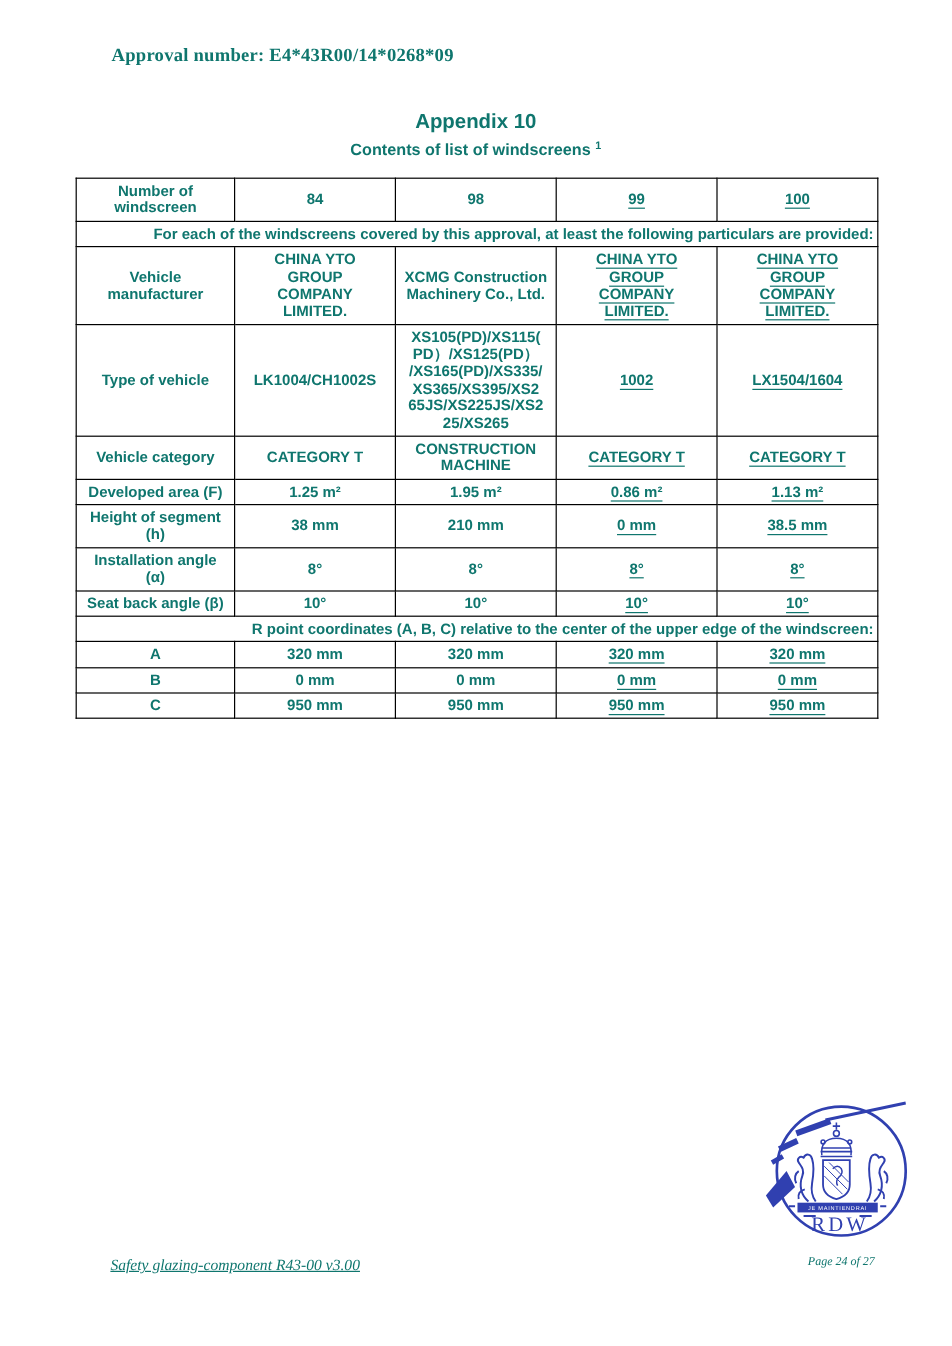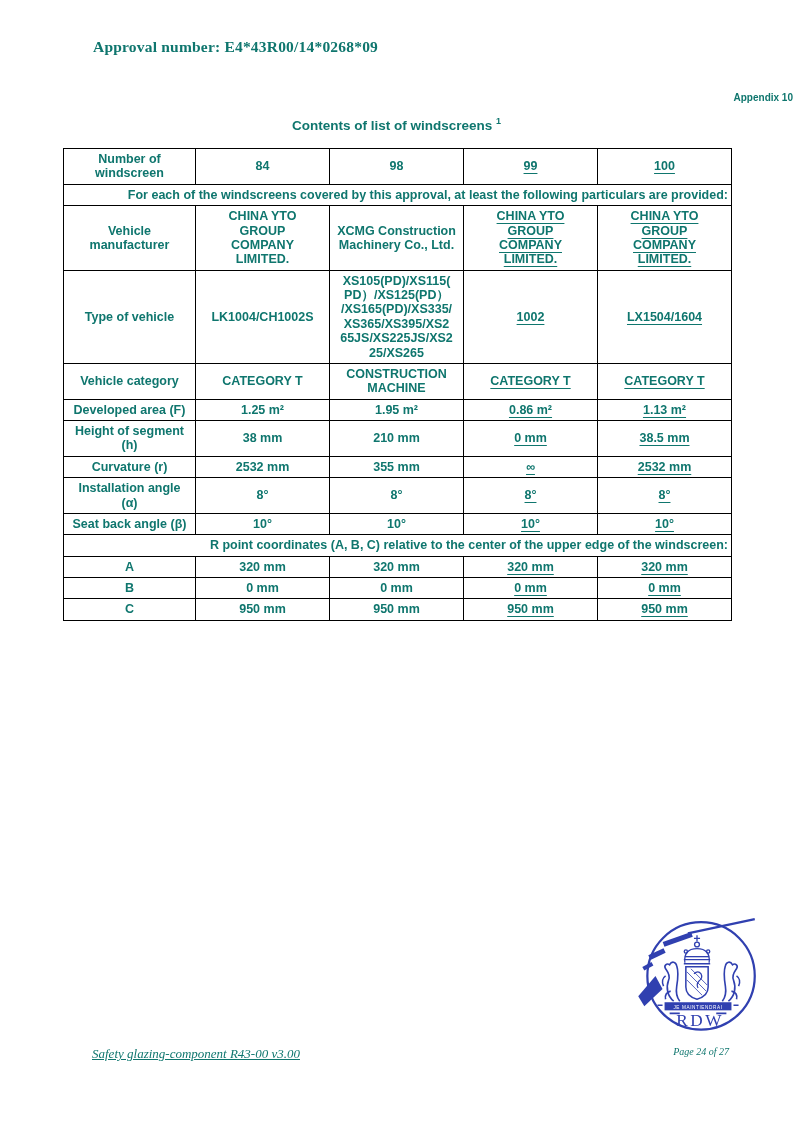--- a/index.html
+++ b/index.html
@@ -6,22 +6,22 @@
   .page {
     position:relative; width:793px; height:1122px; background:#ffffff;
     font-family:"Liberation Sans", sans-serif; color:#0f766e; overflow:hidden;
   }
   .approval {
     position:absolute; left:93px; top:38px;
     font-family:"Liberation Serif", serif; font-weight:bold; font-size:15.5px;
     letter-spacing:0.2px;
   }
   .h-appendix {
-    position:absolute; left:0; top:92px; width:100%; text-align:right;
-    font-weight:bold; font-size:10px;
+    position:absolute; left:0; top:92px; width:100%; text-align:center;
+    font-weight:bold; font-size:17px;
   }
   .h-contents {
     position:absolute; left:0; top:116px; width:100%; text-align:center;
     font-weight:bold; font-size:13.5px;
   }
   .h-contents sup { font-size:9px; }
   table.ws {
     position:absolute; left:63px; top:148px; width:668px;
     border-collapse:collapse; table-layout:fixed;font-weight:bold;
   }
@@ -121,27 +121,20 @@
         </tr>
         <tr>
           <td>Height of segment
 (h)</td>
           <td>38 mm</td>
           <td>210 mm</td>
           <td class="u">0 mm</td>
           <td class="u">38.5 mm</td>
         </tr>
         <tr>
-          <td>Curvature (r)</td>
-          <td>2532 mm</td>
-          <td>355 mm</td>
-          <td class="u">∞</td>
-          <td class="u">2532 mm</td>
-        </tr>
-        <tr>
           <td>Installation angle
 (α)</td>
           <td>8°</td>
           <td>8°</td>
           <td class="u">8°</td>
           <td class="u">8°</td>
         </tr>
         <tr>
           <td>Seat back angle (β)</td>
           <td>10°</td>

